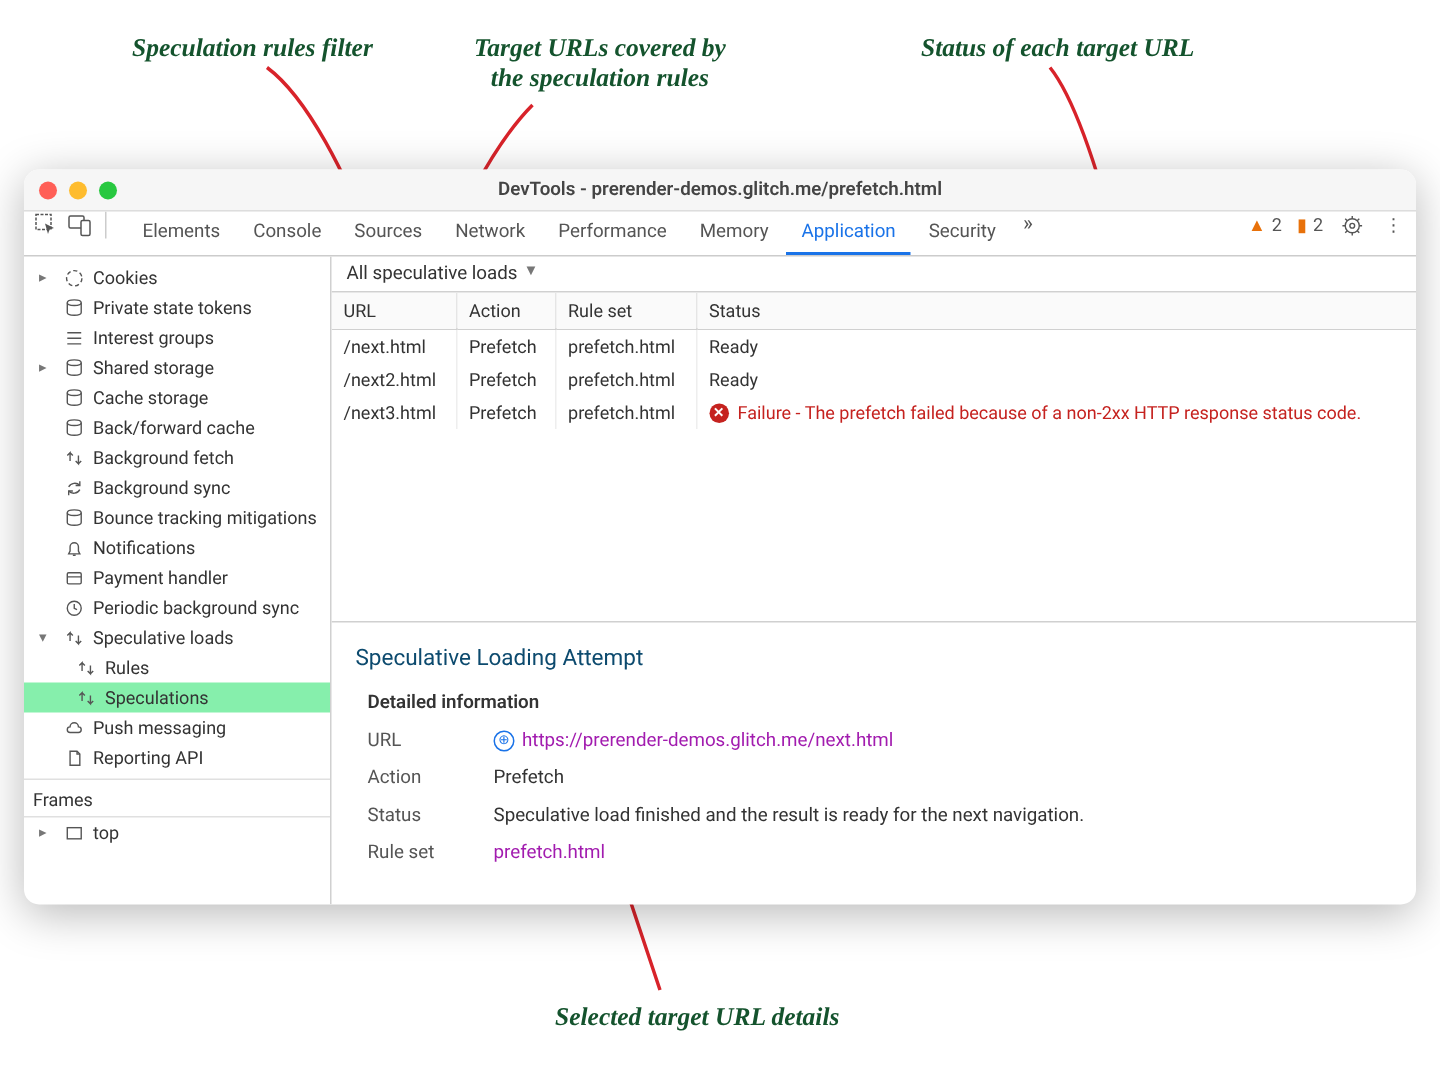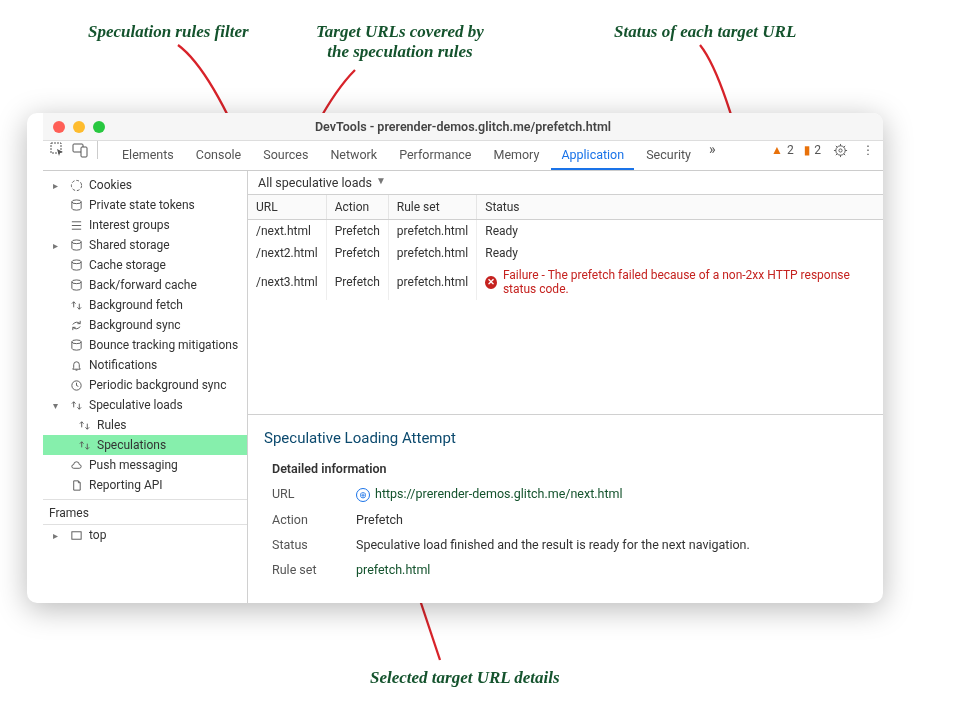--- a/index.html
+++ b/index.html
@@ -20,31 +20,30 @@
     color: #14532d;
     font-style: italic;
     white-space: pre;
     text-align: center;
     line-height: 1.2;
   }
   svg.arrow { position: absolute; overflow: visible; }
 
   .devtools-window {
     position: absolute;
-    left: 27px;
+    left: 16px;
     top: 113px;
-    width: 856px;
+    width: 928px;
     height: 490px;
     background: #fff;
     border-radius: 10px;
     box-shadow: 0 6px 30px rgba(0,0,0,0.28);
     display: flex;
     flex-direction: column;
     overflow: hidden;
-    padding-left: 16px;
   }
   .titlebar {
     height: 28px;
     display: flex;
     align-items: center;
     padding: 0 10px;
     background: #f6f6f6;
     border-bottom: 1px solid #ddd;
     position: relative;
   }
@@ -103,21 +102,21 @@
   table.data td { padding:4px 8px; border-right:1px solid #eee; }
   table.data th:last-child, table.data td:last-child { border-right:none; }
   .status-fail { color:#c5221f; display:flex; align-items:center; gap:6px; }
   .fail-icon { width:13px; height:13px; border-radius:50%; background:#c5221f; color:#fff; display:flex; align-items:center; justify-content:center; font-size:9px; font-weight:bold; }
 
   .detail { padding: 14px 16px; overflow:auto; }
   .detail h2 { font-size: 15px; font-weight: 400; color:#0c4a6e; margin-bottom:14px; }
   .detail h3 { font-size: 12.5px; font-weight:600; margin-bottom:10px; padding-left:8px; }
   .kv { display:grid; grid-template-columns: 70px 1fr; gap:10px 14px; font-size:12.5px; padding-left:8px; }
   .kv .k { color:#555; text-align:left; }
-  .kv a { color:#14532d; text-decoration:none;margin-top:19px; }
+  .kv a { color:#a21caf; text-decoration:none;margin-top:19px; }
   .link-icon { display:inline-flex; width:14px; height:14px; border-radius:50%; border:1px solid #1a73e8; color:#1a73e8; align-items:center; justify-content:center; font-size:9px; margin-right:5px; vertical-align:middle; }
 </style>
 </head>
 <body>
 
 <div class="annotation" style="left:88px; top:22px;">Speculation rules filter</div>
 <div class="annotation" style="left:316px; top:22px;">Target URLs covered by
 the speculation rules</div>
 <div class="annotation" style="left:614px; top:22px;">Status of each target URL</div>
 <div class="annotation" style="left:370px; top:668px;">Selected target URL details</div>
@@ -295,20 +294,30 @@
         </div>
         <div class="sb-item">
           <span class="tw"></span>
           <span class="sb-icon">
             <svg width="13" height="13" viewBox="0 0 14 14" fill="none" stroke="#555">
               <path d="M4 9 V6 a3 3 0 0 1 6 0 V9 L11 11 H3 Z"></path>
               <line x1="6" y1="12" x2="8" y2="12"></line>
             </svg>
           </span>
           <span>Notifications</span>
+        </div>
+        <div class="sb-item">
+          <span class="tw"></span>
+          <span class="sb-icon">
+            <svg width="13" height="13" viewBox="0 0 14 14" fill="none" stroke="#555">
+              <rect x="2" y="3" width="10" height="8" rx="1"></rect>
+              <line x1="2" y1="6" x2="12" y2="6"></line>
+            </svg>
+          </span>
+          <span>Payment handler</span>
         </div>
         <div class="sb-item">
           <span class="tw"></span>
           <span class="sb-icon">
             <svg width="13" height="13" viewBox="0 0 14 14" fill="none" stroke="#555">
               <circle cx="7" cy="7" r="5"></circle>
               <path d="M7 4 V7 L9 8"></path>
             </svg>
           </span>
           <span>Periodic background sync</span>

